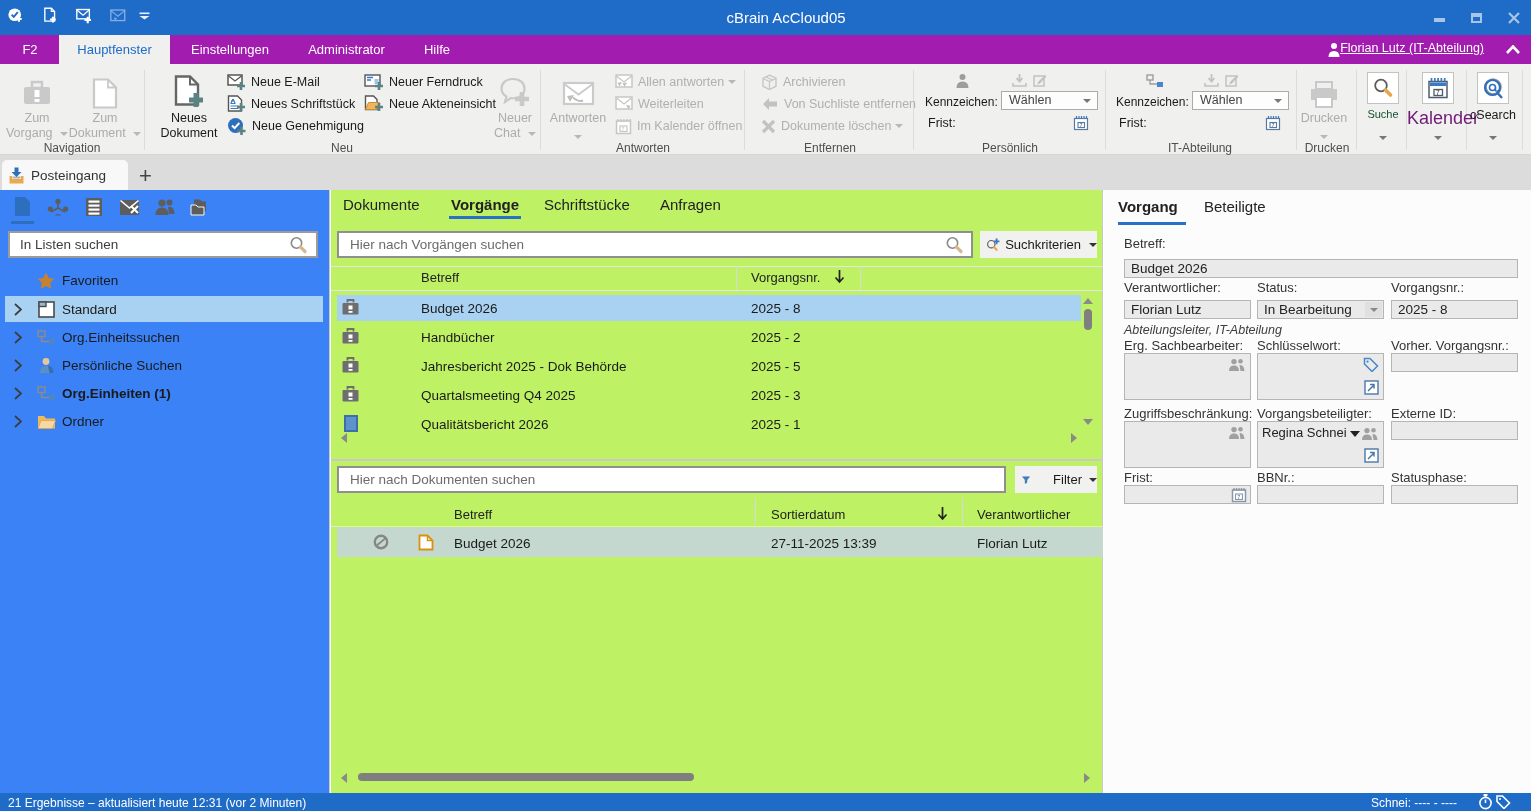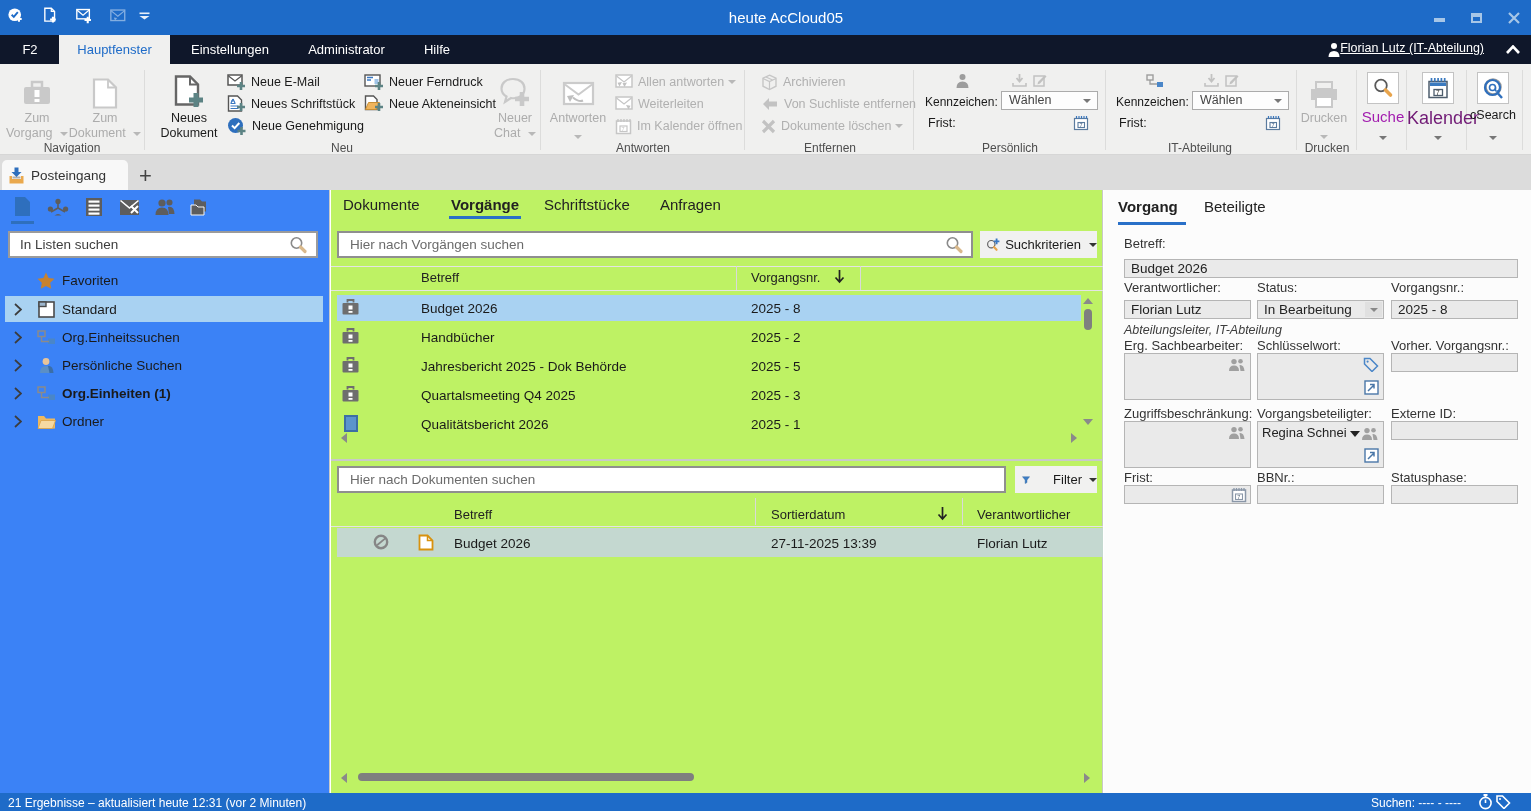--- a/index.html
+++ b/index.html
@@ -3,21 +3,21 @@
 *{margin:0;padding:0;box-sizing:border-box}
 html,body{width:1531px;height:811px;overflow:hidden}
 body{font-family:"Liberation Sans",sans-serif;font-size:13px;color:#1a1a1a;background:#fff}
 #app{position:relative;width:1531px;height:811px;overflow:hidden;background:#fff}
 .abs{position:absolute}
 svg{display:block}
 
 #titlebar{position:absolute;left:0;top:0;width:1531px;height:35px;background:#1e6bc8}
 #title{position:absolute;left:686px;top:9px;width:200px;text-align:center;color:#fff;font-size:15px;white-space:nowrap}
 
-#menurow{position:absolute;left:0;top:35px;width:1531px;height:29px;background:#0f172a}
+#menurow{position:absolute;left:0;top:35px;width:1531px;height:29px;background:#a21caf}
 .mtab{position:absolute;top:0;height:29px;line-height:29px;color:#fff;font-size:13px;text-align:center}
 #mtab-active{position:absolute;left:59px;top:0;width:111px;height:29px;background:#f0f0ef;color:#1e6bc8;line-height:29px;text-align:center;font-size:13px}
 #user{position:absolute;right:47px;top:0;height:29px;line-height:27px;color:#fff;font-size:12.5px;text-decoration:underline}
 
 #ribbon{position:absolute;left:0;top:64px;width:1531px;height:91px;background:#f0f0ef;border-bottom:1px solid #d6d6d6}
 .rsep{position:absolute;top:6px;height:80px;width:1px;background:#dcdcdb}
 .rlabel{position:absolute;top:77px;width:120px;text-align:center;font-size:12px;color:#4e4e4e}
 .rbig{position:absolute;top:4px;width:74px;text-align:center;font-size:12.5px;color:#1a1a1a}
 .rbig .ric{height:34px;margin-top:7px;display:flex;align-items:flex-end;justify-content:center}
 .rbig .rt1{margin-top:2px;line-height:15px}
@@ -95,21 +95,21 @@
           <path d="M1.5 2 l7.8 6.4 7.8-6.4" fill="none" stroke="#fff" stroke-width="1.4"></path>
           <path d="M8.5 10.5 l-4-0.5 1.5 3.5" fill="#fff"></path>
         </svg>
       </div>
   <div class="abs" style="left:139px;top:12px;opacity:.9">
         <svg width="11" height="8" viewBox="0 0 11 8">
           <path d="M0.5 4 h10 l-5 3.5 z" fill="#fff"></path>
           <rect x="0.5" y="0.5" width="10" height="1.6" fill="#fff"></rect>
         </svg>
       </div>
-  <div id="title">heute AcCloud05</div>
+  <div id="title">cBrain AcCloud05</div>
   <div class="abs" style="left:1434px;top:18px;width:11px;height:4px;background:#a7c6e7"></div>
   <div class="abs" style="left:1471px;top:13px;width:11px;height:10px;border:2px solid #a7c6e7;border-top-width:4px"></div>
   <div class="abs" style="left:1508px;top:12px">
         <svg width="12" height="12" viewBox="0 0 12 12">
           <path d="M1 1 L11 11 M11 1 L1 11" stroke="#a7c6e7" stroke-width="2.2"></path>
         </svg>
       </div>
 </div>
 
 <div id="menurow">
@@ -338,21 +338,21 @@
     <div class="rt1">Drucken</div>
     <div style="margin-top:3px"><span class="carr" style="margin-left:0"></span></div>
   </div>
 
   <div class="rwbox" style="left:1367px;top:8px">
         <svg width="22" height="22" viewBox="0 0 22 22">
           <circle cx="9" cy="8.5" r="5.8" fill="none" stroke="#5a5a5a" stroke-width="1.8"></circle>
           <path d="M13.5 13 L18.5 18" stroke="#e8a44c" stroke-width="3.6" stroke-linecap="round"></path>
         </svg>
       </div>
-  <div class="abs" style="left:1352px;top:44px;width:62px;text-align:center;font-size:15px;color:#a21caf">Suche</div>
+  <div class="abs" style="left:1352px;top:44px;width:62px;text-align:center;font-size:11px;color:#14532d">Suche</div>
   <div class="abs" style="left:1379px;top:65px"><span class="carr" style="margin-left:0"></span></div>
   <div class="rwbox" style="left:1422px;top:8px">
         <svg width="22" height="23" viewBox="0 0 22 23">
           <rect x="2" y="4.5" width="18" height="16" fill="#fff" stroke="#4e5d6d" stroke-width="1.5"></rect>
           <rect x="3" y="5.5" width="16" height="3.5" fill="#3a7ac0"></rect>
           <path d="M4.5 1 v3.5 M7.8 1 v3.5 M11.1 1 v3.5 M14.4 1 v3.5 M17.7 1 v3.5" stroke="#3a7ac0" stroke-width="1.7"></path>
           <rect x="7" y="12.5" width="8.5" height="6" fill="none" stroke="#4e5d6d" stroke-width="1.3"></rect>
           <text x="9" y="17.9" font-size="6.5" fill="#333">7</text>
         </svg>
       </div>
@@ -734,21 +734,21 @@
           <rect x="4.5" y="7" width="7" height="5.5" fill="none" stroke="#8a97a8" stroke-width="1.1"></rect>
           <text x="6.2" y="11.8" font-size="5.5" fill="#5a6a7a">7</text>
         </svg>
   </div>
   <div class="ffield" style="left:153px;top:295px;width:127px"></div>
   <div class="ffield" style="left:287px;top:295px;width:127px"></div>
 </div>
 
 <div id="statusbar">
   <div class="abs" style="left:8px;top:3px">21 Ergebnisse – aktualisiert heute 12:31 (vor 2 Minuten)</div>
-  <div class="abs" style="left:1371px;top:3px;white-space:nowrap">Suchen: ---- - ----</div>
+  <div class="abs" style="left:1371px;top:3px;white-space:nowrap">Schnei: ---- - ----</div>
   <div class="abs" style="left:1478px;top:1px">
         <svg width="15" height="16" viewBox="0 0 15 16">
           <circle cx="7.5" cy="9" r="5.6" fill="none" stroke="#fff" stroke-width="1.6"></circle>
           <path d="M7.5 9 V5.6" stroke="#fff" stroke-width="1.6"></path>
           <path d="M5.5 1 h4 M7.5 1 v2" stroke="#fff" stroke-width="1.8"></path>
         </svg>
       </div>
   <div class="abs" style="left:1496px;top:2px">
         <svg width="15" height="14" viewBox="0 0 15 14">
           <path d="M6.5 1 L13.5 8 L8 13.5 L1 6.5 L1 1 z" fill="none" stroke="#fff" stroke-width="1.6"></path>

